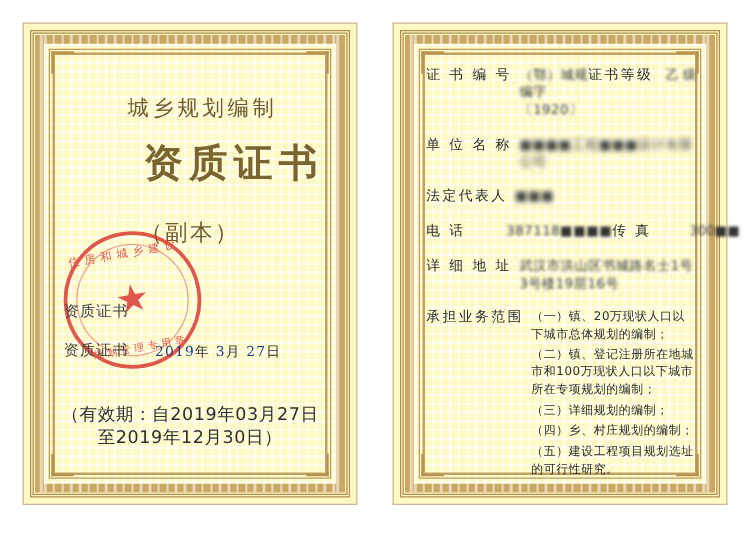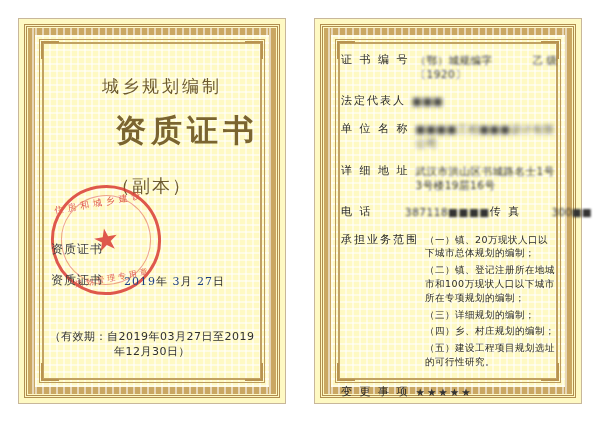--- a/index.html
+++ b/index.html
@@ -87,21 +87,21 @@
     position:absolute;left:6px;bottom:70px;width:100%;
     font-size:12px;color:#3a3a3a;
   }
   .l-row{display:flex;align-items:flex-end;margin-bottom:14px;}
   .l-label{white-space:nowrap;letter-spacing:1px;color:#3d3d3d;}
   .l-value{flex:1;position:relative;margin-left:21px;}
   .l-date{font-size:11px;color:#2d2d2d;letter-spacing:1px;}
   .l-date .num{color:#1b3f86;font-family:"DejaVu Serif","Liberation Serif",serif;}
   .valid{
     position:absolute;left:0;right:0;bottom:14px;
-    text-align:center;font-size:11px;color:#2f2f2f;letter-spacing:0.5px;
+    text-align:center;font-size:14px;color:#2f2f2f;letter-spacing:0.5px;
   }
 
   
   .seal{
     position:absolute;left:6px;bottom:78px;
     width:104px;height:104px;border-radius:50%;
     border:3px solid #d8352f;
     opacity:.82;
     transform:rotate(-10deg);
   }
@@ -191,57 +191,54 @@
     <div class="corner tl"></div>
     <div class="corner tr"></div>
     <div class="corner bl"></div>
     <div class="corner br"></div>
 
     <div class="r-content">
 
       <div class="r-row">
         <span class="r-label">证 书 编 号</span>
         <span class="r-val blur">（鄂）城规编字〔1920〕</span>
+        <span class="r-label grade">证书等级</span>
         <span class="grade blur" style="margin-left:4px">乙 级</span>
+      </div>
+
+      <div class="r-row">
+        <span class="r-label">单 位 名 称</span>
+        <span class="r-val blurstrong">■■■■工程■■■设计有限公司</span>
       </div>
 
       <div class="r-row">
         <span class="r-label">法定代表人</span>
         <span class="r-val blurstrong">■■■</span>
-      </div>
-
-      <div class="r-row">
-        <span class="r-label">单 位 名 称</span>
-        <span class="r-val blurstrong">■■■■工程■■■设计有限公司</span>
-      </div>
-
-      <div class="r-row">
-        <span class="r-label">详 细 地 址</span>
-        <span class="r-val blur">武汉市洪山区书城路名士1号3号楼19层16号</span>
       </div>
 
       <div class="r-row">
         <span class="r-label">电    话</span>
         <span class="r-val blur">387118■■■■</span>
         <span class="r-label">传    真</span>
         <span class="blur" style="margin-left:4px">300■■</span>
+      </div>
+
+      <div class="r-row">
+        <span class="r-label">详 细 地 址</span>
+        <span class="r-val blur">武汉市洪山区书城路名士1号3号楼19层16号</span>
       </div>
 
       <div class="r-row">
         <span class="r-label">承担业务范围</span>
         <span class="r-val r-scope">
           <div class="line">（一）镇、20万现状人口以下城市总体规划的编制；</div>
           <div class="line">（二）镇、登记注册所在地城市和100万现状人口以下城市所在专项规划的编制；</div>
           <div class="line">（三）详细规划的编制；</div>
           <div class="line">（四）乡、村庄规划的编制；</div>
           <div class="line">（五）建设工程项目规划选址的可行性研究。</div>
         </span>
       </div>
 
-      <div class="r-row r-change">
-        <span class="r-label">变 更 事 项</span>
-        <span class="r-val stars">★★★★★</span>
-      </div>
 
     </div>
   </div>
 
 </div>
 
 </body></html>

